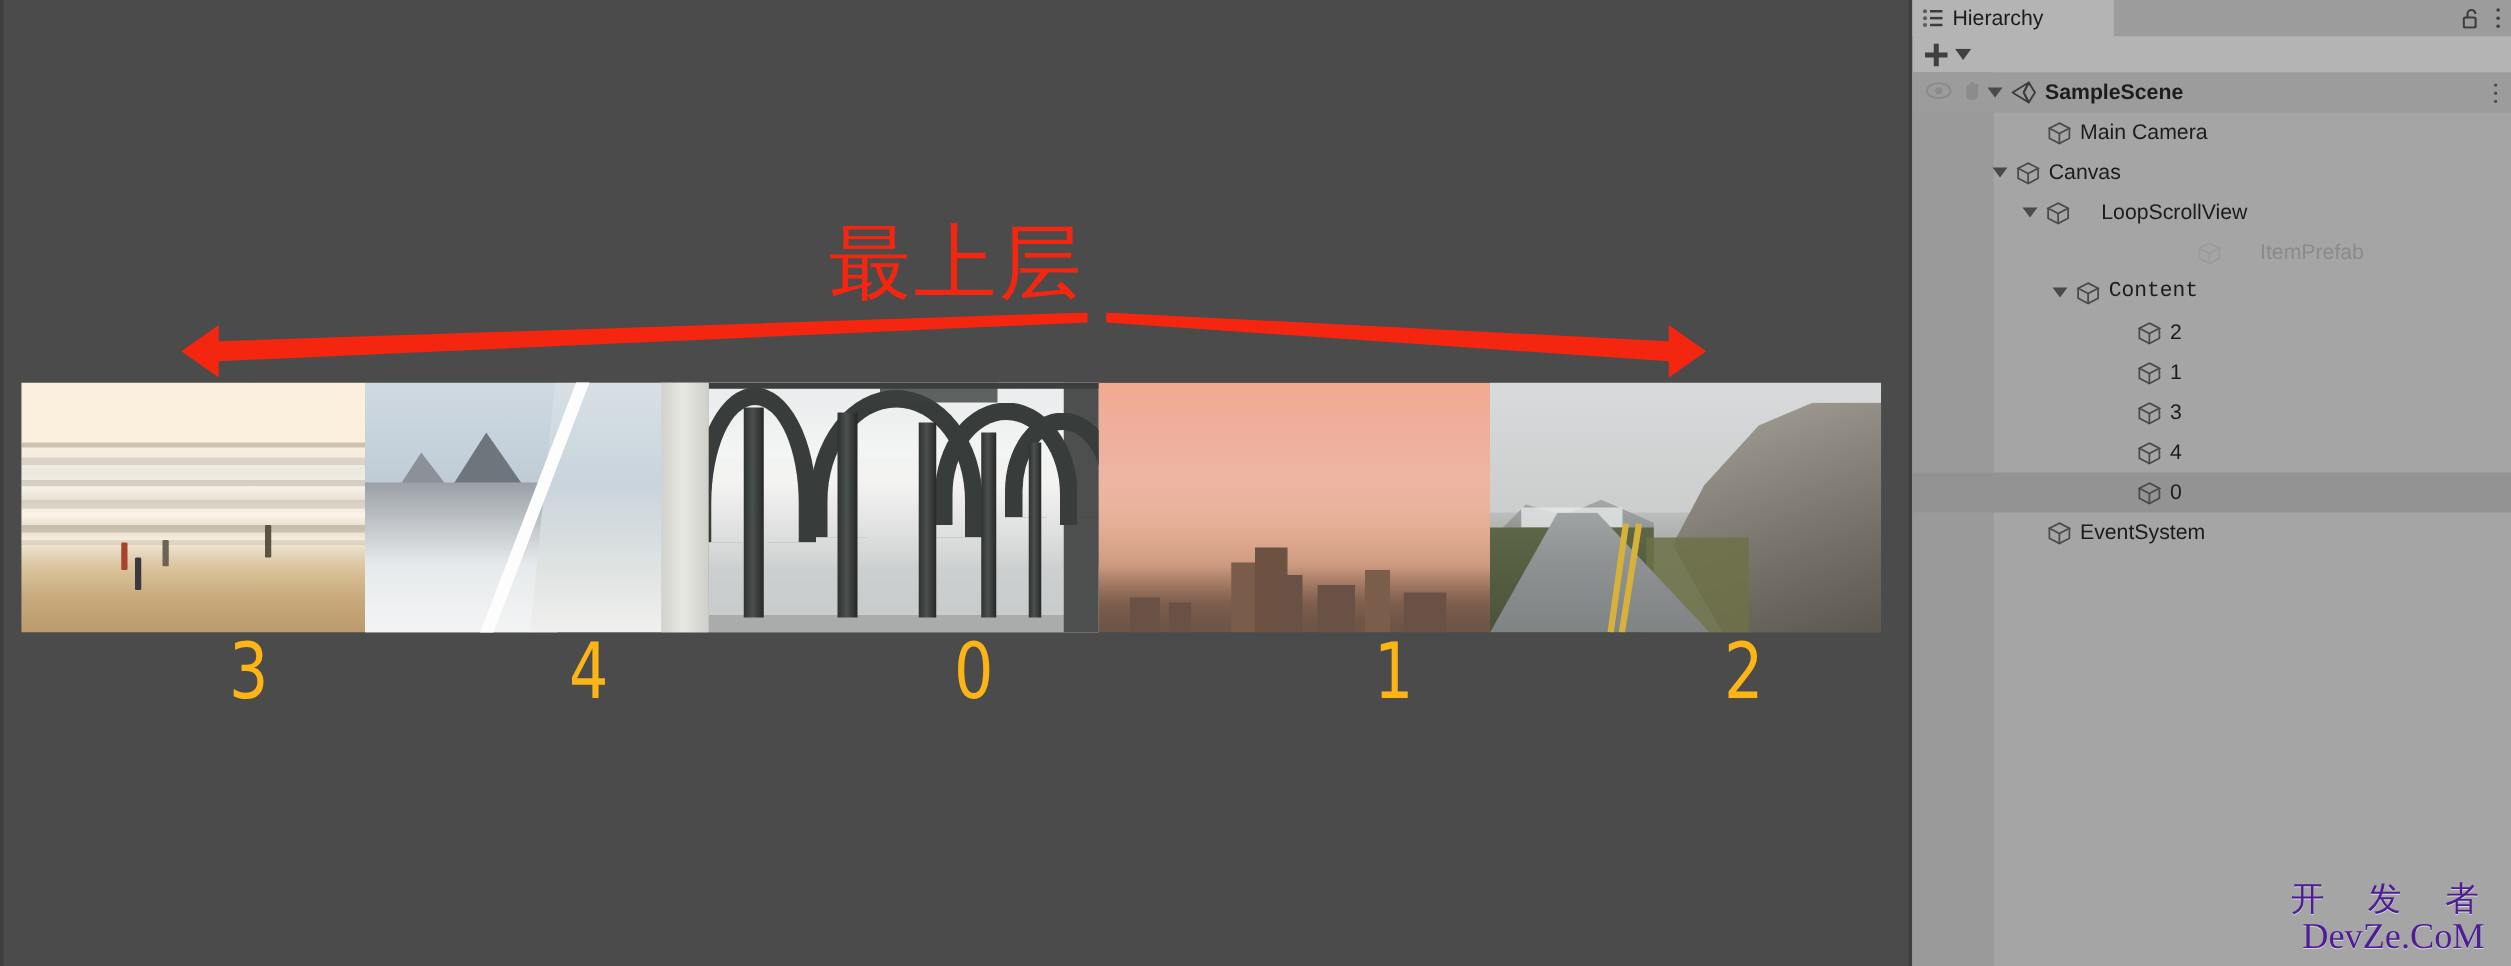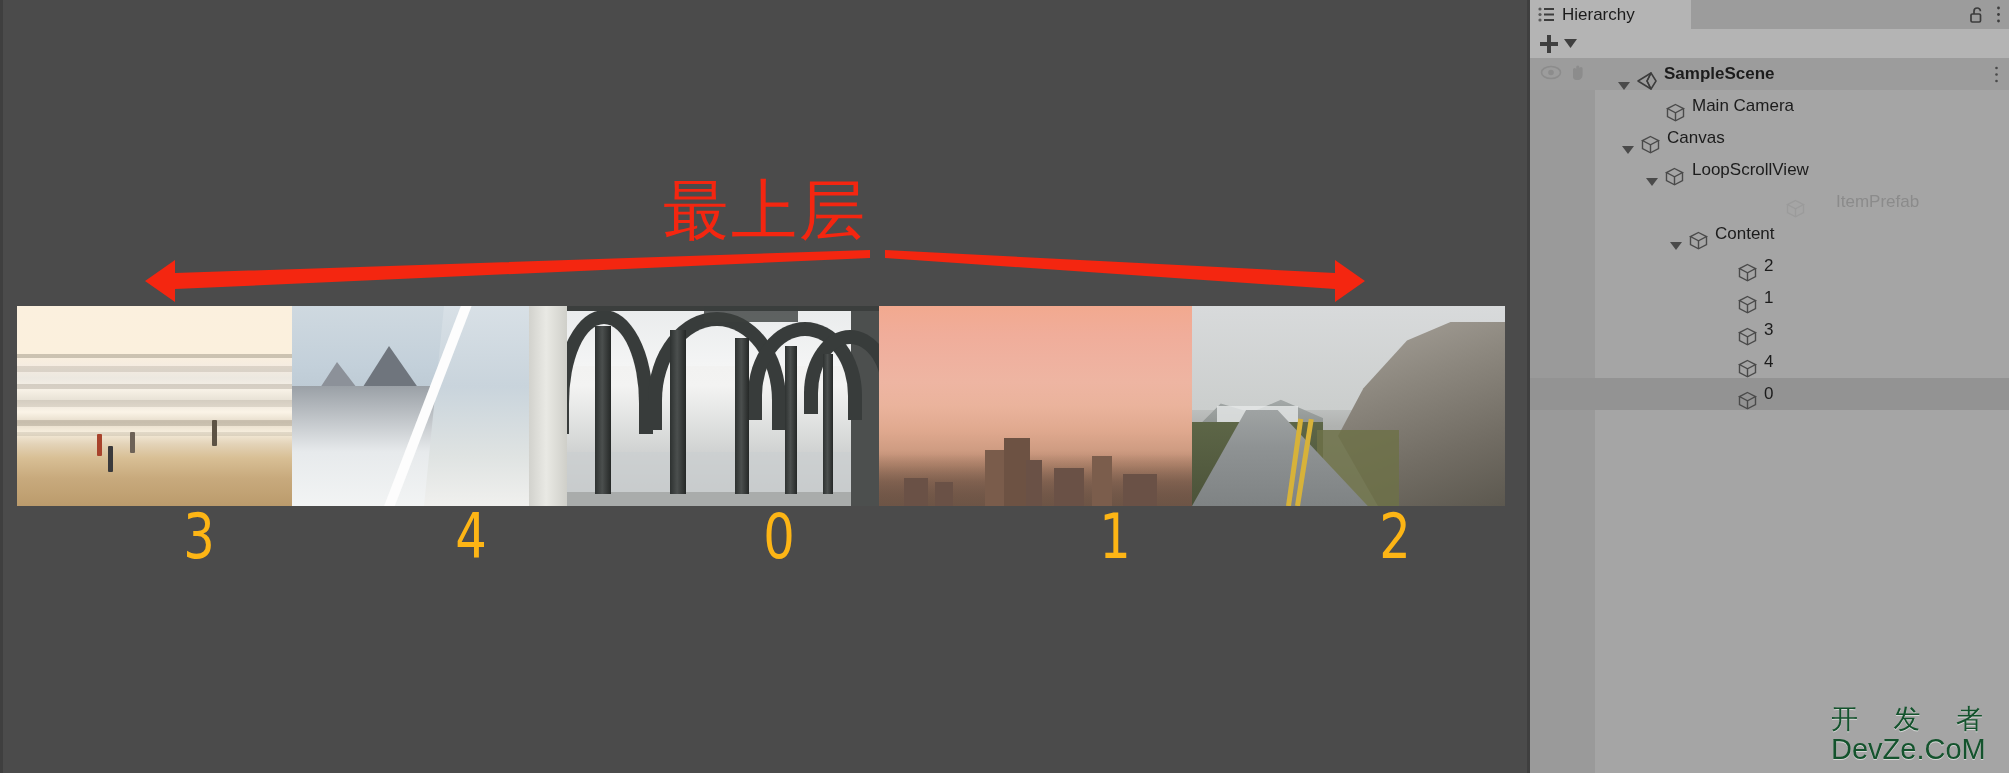--- a/index.html
+++ b/index.html
@@ -156,40 +156,40 @@
   .searchbox{
     position:absolute;left:92px;top:4px;width:378px;height:20px;
     background:#bcbcbc;border:1px solid #8d8d8d;border-radius:10px;
     display:flex;align-items:center;gap:6px;padding-left:8px;box-sizing:border-box;
   }
   .searchbox .ph{color:#6e6e6e;font-size:14px;}
 
   .tree{position:absolute;left:0;top:58px;width:479px;bottom:0;background:#a5a5a5;}
   .tree-gutter{position:absolute;left:0;top:0;width:65px;bottom:0;background:#9a9a9a;}
   .row{
-    position:relative;height:32px;display:flex;align-items:flex-end;
-    font-size:17px;color:#1c1c1c;white-space:nowrap;cursor:pointer;padding-left:28px;
+    position:relative;height:32px;display:flex;align-items:center;
+    font-size:17px;color:#1c1c1c;white-space:nowrap;cursor:pointer;
   }
   .row.scene{background:#9c9c9c;font-weight:bold;}
   .row.sel{background:#939393;}
   .row.dim{color:#8c8c8c;gap:24px;}
   .row .label{line-height:32px;}
   .row.dim .label{color:#8b8b8b;}
   .tri{
     width:0;height:0;border-left:7px solid #4a4a4a;border-top:5px solid transparent;
     border-bottom:5px solid transparent;flex:0 0 auto;
   }
   .tri.open{border-left:6px solid transparent;border-right:6px solid transparent;
             border-top:8px solid #4a4a4a;border-bottom:none;}
   .tri.none{border:none;width:13px;height:1px;}
   .row-more{position:absolute;right:10px;top:0;height:32px;display:flex;align-items:center;}
 
   .watermark{
-    position:absolute;right:12px;bottom:8px;text-align:left;color:#14532d;
-    font-family:Liberation Sans, sans-serif;user-select:none;
+    position:absolute;right:12px;bottom:8px;text-align:center;color:#4c1d95;
+    font-family:Liberation Serif, serif;user-select:none;
     text-shadow:0 1px 0 rgba(255,255,255,.55);
   }
   .wm1{font-size:27px;letter-spacing:14px;line-height:30px;}
   .wm2{font-size:29px;line-height:31px;}
   svg{display:block;}
 </style>
 </head>
 <body>
 
 <div class="root">
@@ -419,21 +419,21 @@
             <span style="display: inline-block; width: 88px;"></span>
             <span class="tri open"></span>
             <span style="display: inline-block; width: 7px;"></span>
             <span style="display: flex; align-items: center;">
               <svg width="19" height="19" viewBox="0 0 19 19">
                 <polygon points="9.5,1.5 17.5,5.6 9.5,9.8 1.5,5.6" fill="none" stroke="#4a4a4a" stroke-width="1.4"></polygon>
                 <polyline points="1.5,5.6 1.5,13.6 9.5,17.8 17.5,13.6 17.5,5.6" fill="none" stroke="#4a4a4a" stroke-width="1.4"></polyline>
                 <line x1="9.5" y1="9.8" x2="9.5" y2="17.8" stroke="#4a4a4a" stroke-width="1.4"></line>
               </svg>
             </span>
-            <span class="label" style="margin-left: 8px;">LoopScrollView</span>
+            <span class="label" style="margin-left: 25px;">LoopScrollView</span>
           </div>
           <div class="row dim">
             <span style="display: inline-block; width: 136px;"></span>
             <span class="tri none"></span>
             <span style="display: inline-block; width: 7px;"></span>
             <span style="display: flex; align-items: center;">
               <svg width="19" height="19" viewBox="0 0 19 19">
                 <polygon points="9.5,1.5 17.5,5.6 9.5,9.8 1.5,5.6" fill="none" stroke="#9b9b9b" stroke-width="1.4"></polygon>
                 <polyline points="1.5,5.6 1.5,13.6 9.5,17.8 17.5,13.6 17.5,5.6" fill="none" stroke="#9b9b9b" stroke-width="1.4"></polyline>
                 <line x1="9.5" y1="9.8" x2="9.5" y2="17.8" stroke="#9b9b9b" stroke-width="1.4"></line>
@@ -445,21 +445,21 @@
             <span style="display: inline-block; width: 112px;"></span>
             <span class="tri open"></span>
             <span style="display: inline-block; width: 7px;"></span>
             <span style="display: flex; align-items: center;">
               <svg width="19" height="19" viewBox="0 0 19 19">
                 <polygon points="9.5,1.5 17.5,5.6 9.5,9.8 1.5,5.6" fill="none" stroke="#4a4a4a" stroke-width="1.4"></polygon>
                 <polyline points="1.5,5.6 1.5,13.6 9.5,17.8 17.5,13.6 17.5,5.6" fill="none" stroke="#4a4a4a" stroke-width="1.4"></polyline>
                 <line x1="9.5" y1="9.8" x2="9.5" y2="17.8" stroke="#4a4a4a" stroke-width="1.4"></line>
               </svg>
             </span>
-            <span class="label" style="margin-left: 7px;">Content</span>
+            <span class="label" style="margin-left: 7px; font-family: Liberation Mono, monospace;">Content</span>
           </div>
           <div class="row">
             <span style="display: inline-block; width: 160px;"></span>
             <span class="tri none"></span>
             <span style="display: inline-block; width: 7px;"></span>
             <span style="display: flex; align-items: center;">
               <svg width="19" height="19" viewBox="0 0 19 19">
                 <polygon points="9.5,1.5 17.5,5.6 9.5,9.8 1.5,5.6" fill="none" stroke="#4a4a4a" stroke-width="1.4"></polygon>
                 <polyline points="1.5,5.6 1.5,13.6 9.5,17.8 17.5,13.6 17.5,5.6" fill="none" stroke="#4a4a4a" stroke-width="1.4"></polyline>
                 <line x1="9.5" y1="9.8" x2="9.5" y2="17.8" stroke="#4a4a4a" stroke-width="1.4"></line>
@@ -511,20 +511,33 @@
             <span class="tri none"></span>
             <span style="display: inline-block; width: 7px;"></span>
             <span style="display: flex; align-items: center;">
               <svg width="19" height="19" viewBox="0 0 19 19">
                 <polygon points="9.5,1.5 17.5,5.6 9.5,9.8 1.5,5.6" fill="none" stroke="#4a4a4a" stroke-width="1.4"></polygon>
                 <polyline points="1.5,5.6 1.5,13.6 9.5,17.8 17.5,13.6 17.5,5.6" fill="none" stroke="#4a4a4a" stroke-width="1.4"></polyline>
                 <line x1="9.5" y1="9.8" x2="9.5" y2="17.8" stroke="#4a4a4a" stroke-width="1.4"></line>
               </svg>
             </span>
             <span class="label" style="margin-left: 7px;">0</span>
+          </div>
+          <div class="row">
+            <span style="display: inline-block; width: 88px;"></span>
+            <span class="tri none"></span>
+            <span style="display: inline-block; width: 7px;"></span>
+            <span style="display: flex; align-items: center;">
+              <svg width="19" height="19" viewBox="0 0 19 19">
+                <polygon points="9.5,1.5 17.5,5.6 9.5,9.8 1.5,5.6" fill="none" stroke="#4a4a4a" stroke-width="1.4"></polygon>
+                <polyline points="1.5,5.6 1.5,13.6 9.5,17.8 17.5,13.6 17.5,5.6" fill="none" stroke="#4a4a4a" stroke-width="1.4"></polyline>
+                <line x1="9.5" y1="9.8" x2="9.5" y2="17.8" stroke="#4a4a4a" stroke-width="1.4"></line>
+              </svg>
+            </span>
+            <span class="label" style="margin-left: 7px;">EventSystem</span>
           </div>
         </div>
     </div>
 
     <div class="watermark">
       <div class="wm1">开 发 者</div>
       <div class="wm2">DevZe.CoM</div>
     </div>
   </div>
 </div>

